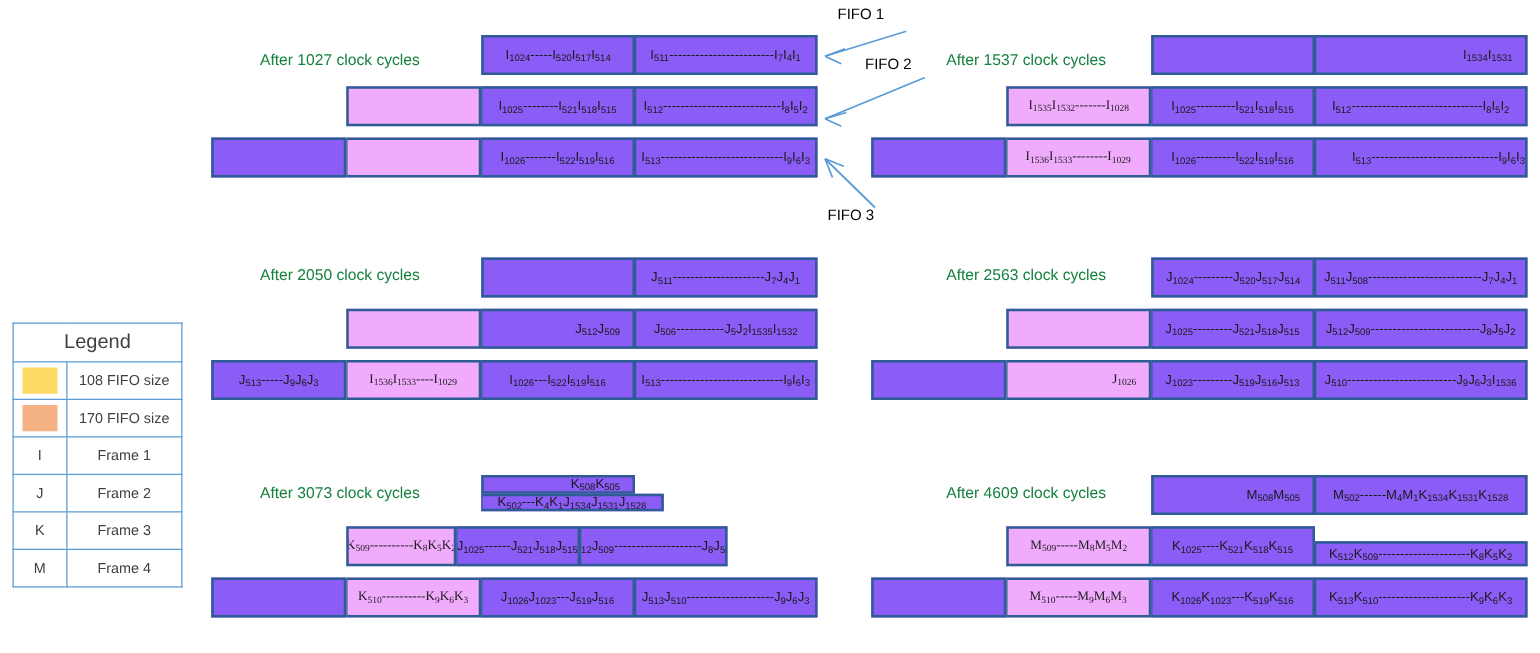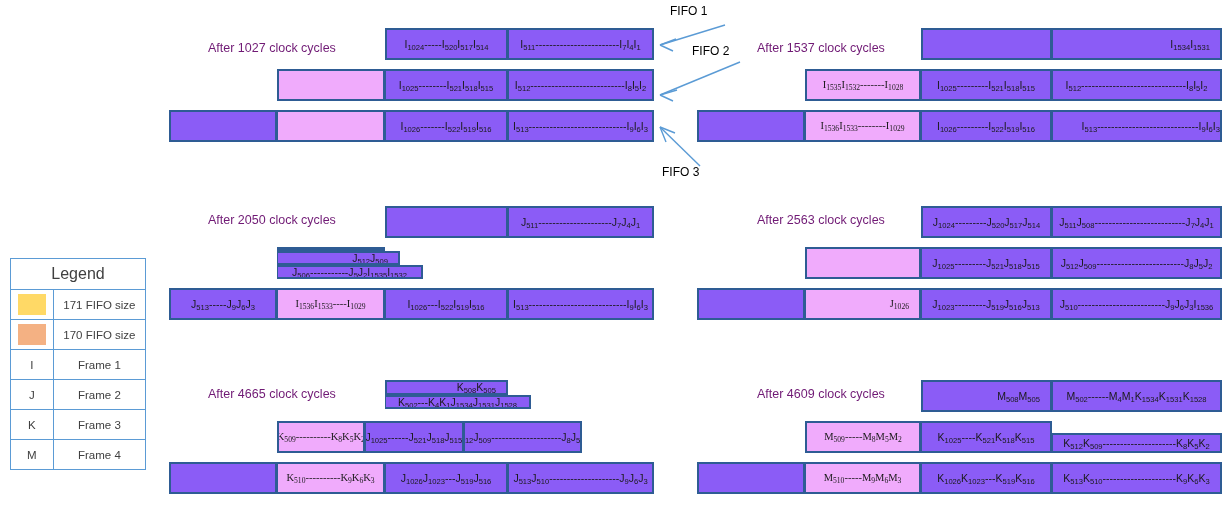--- a/index.html
+++ b/index.html
@@ -42,21 +42,21 @@
     display: inline-block;
     width: 28px;
     height: 21px;
     vertical-align: middle;
   }
   .sw-yellow { background: #ffd966; }
   .sw-orange { background: #f4b183; }
   .caption {
     position: absolute;
     font-size: 12.5px;
-    color: #701a75;
+    color: #15803d;
     white-space: nowrap;
   }
 
   .bar {
     position: absolute;
     height: 32px;
     display: flex;
     box-sizing: border-box;
   }
   .seg {
@@ -99,21 +99,21 @@
 </head>
 <body>
 
 <table id="legend">
   <tbody>
     <tr>
       <td class="title" colspan="2">Legend</td>
     </tr>
     <tr>
       <td class="sym"><span class="swatch sw-yellow"></span></td>
-      <td class="lbl">171 FIFO size</td>
+      <td class="lbl">108 FIFO size</td>
     </tr>
     <tr>
       <td class="sym"><span class="swatch sw-orange"></span></td>
       <td class="lbl">170 FIFO size</td>
     </tr>
     <tr>
       <td class="sym">I</td>
       <td class="lbl">Frame 1</td>
     </tr>
     <tr>
@@ -202,21 +202,21 @@
     </div>
     <div class="caption" style="left: 208px; top: 213px;">After 2050 clock cycles</div>
     <div class="bar" style="left: 385px; top: 206px; width: 269px;">
       <div class="seg yellow center" style="width: 123px;">
         <span class="txt"></span>
       </div>
       <div class="seg yellow center" style="width: 146px;">
         <span class="txt">J<sub>511</sub>---------------------J<sub>7</sub>J<sub>4</sub>J<sub>1</sub></span>
       </div>
     </div>
-    <div class="bar" style="left: 277px; top: 247px; width: 377px; flex-direction: column;">
+    <div class="bar" style="left: 277px; top: 247px; width: 377px;">
       <div class="seg orange center" style="width: 108px;">
         <span class="txt"></span>
       </div>
       <div class="seg yellow right" style="width: 123px;">
         <span class="txt">J<sub>512</sub>J<sub>509</sub></span>
       </div>
       <div class="seg yellow center" style="width: 146px;">
         <span class="txt">J<sub>506</sub>-----------J<sub>5</sub>J<sub>2</sub>I<sub>1535</sub>I<sub>1532</sub></span>
       </div>
     </div>
@@ -261,21 +261,21 @@
       <div class="seg orange right" style="width: 116px;">
         <span class="txt">J<sub>1026</sub></span>
       </div>
       <div class="seg yellow center" style="width: 131px;">
         <span class="txt">J<sub>1023</sub>---------J<sub>519</sub>J<sub>516</sub>J<sub>513</sub></span>
       </div>
       <div class="seg yellow center" style="width: 170px;">
         <span class="txt">J<sub>510</sub>-------------------------J<sub>9</sub>J<sub>6</sub>J<sub>3</sub>I<sub>1536</sub></span>
       </div>
     </div>
-    <div class="caption" style="left: 208px; top: 387px;">After 4665 clock cycles</div>
+    <div class="caption" style="left: 208px; top: 387px;">After 3073 clock cycles</div>
     <div class="bar" style="left: 385px; top: 380px; width: 269px; flex-direction: column;">
       <div class="seg yellow right" style="width: 123px;">
         <span class="txt">K<sub>508</sub>K<sub>505</sub></span>
       </div>
       <div class="seg yellow center" style="width: 146px;">
         <span class="txt">K<sub>502</sub>---K<sub>4</sub>K<sub>1</sub>J<sub>1534</sub>J<sub>1531</sub>J<sub>1528</sub></span>
       </div>
     </div>
     <div class="bar" style="left: 277px; top: 421px; width: 305px;">
       <div class="seg orange center" style="width: 108px;">

